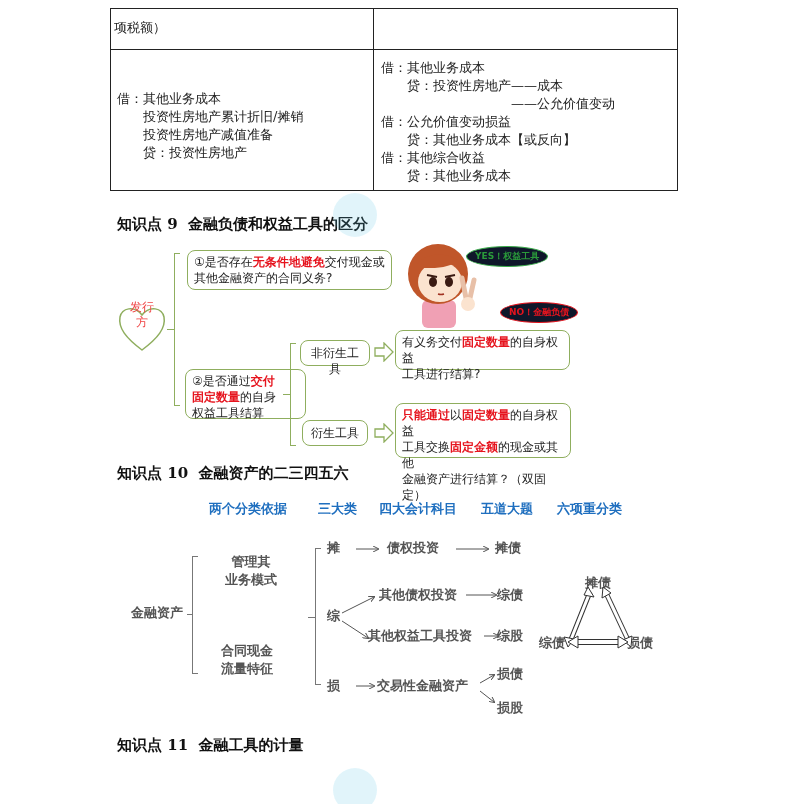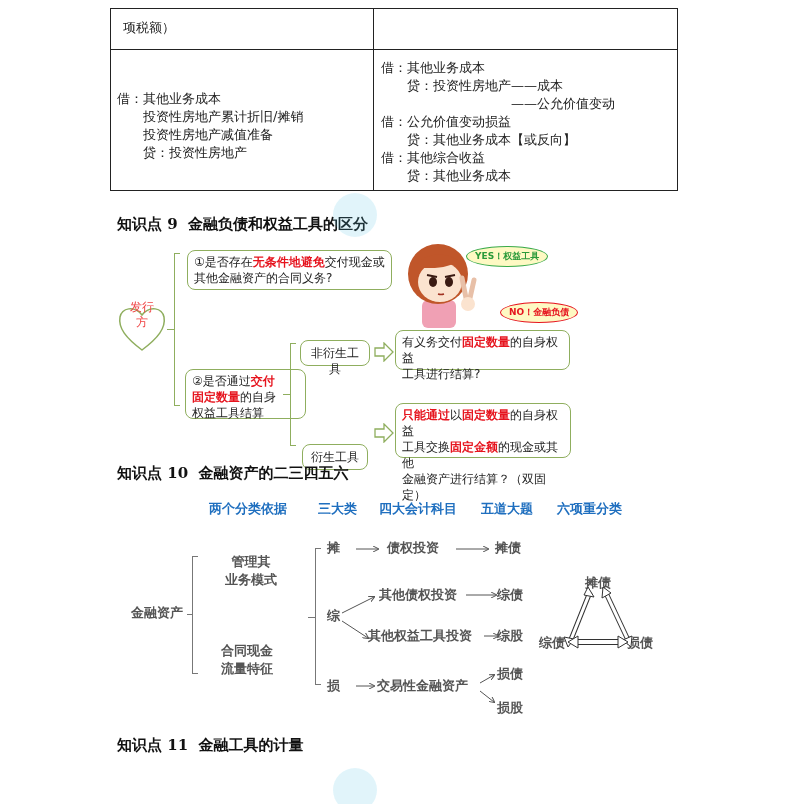--- a/index.html
+++ b/index.html
@@ -15,35 +15,35 @@
   .heading { position:absolute; font-size:15px; font-weight:bold; color:#111; white-space:pre; }
   
   .gbox { position:absolute; border:1.5px solid #8fae5e; border-radius:8px; background:#fff;
           box-sizing:border-box; font-family:"DejaVu Sans","Liberation Sans",sans-serif;
           font-size:12px; line-height:16px; color:#222; padding:3px 6px; }
   .red { color:#e6141e; font-weight:bold; }
   .brk { position:absolute; border:1.5px solid #8fae5e; border-right:none; width:6px; box-sizing:border-box; }
   .hstub { position:absolute; border-top:1.5px solid #8fae5e; height:0; }
   .sans { font-family:"DejaVu Sans","Liberation Sans",sans-serif; }
   .bubble { position:absolute; font-family:"DejaVu Sans","Liberation Sans",sans-serif; font-size:9px;
-            font-weight:bold; border-radius:50%; padding:3px 8px; white-space:nowrap; background:#fef9c3; }
+            font-weight:bold; border-radius:50%; padding:3px 8px; white-space:nowrap; background:#0f172a; }
   
   .bluehead { position:absolute; font-family:"DejaVu Sans","Liberation Sans",sans-serif; font-size:13px;
               font-weight:bold; color:#1f6fbf; white-space:nowrap; }
   .gtxt { position:absolute; font-family:"DejaVu Sans","Liberation Sans",sans-serif; font-size:13px;
           font-weight:bold; color:#555; white-space:nowrap; line-height:18px; }
   .gbrk { position:absolute; border:1px solid #777; border-right:none; width:6px; box-sizing:border-box; }
 </style>
 </head>
 <body>
 
 <div class="tbl">
   <div class="vline"></div>
   <div class="hline"></div>
-  <div class="cell-text" style="left:12px;top:10px;">项税额）</div>
+  <div class="cell-text" style="left:3px;top:10px;">项税额）</div>
   <div class="cell-text" style="left:8px;top:0px;"></div>
   <div>
     <div class="cell-text" style="left:6px;top:81px;">借：其他业务成本</div>
     <div class="cell-text" style="left:6px;top:99px;">　　投资性房地产累计折旧/摊销</div>
     <div class="cell-text" style="left:6px;top:117px;">　　投资性房地产减值准备</div>
     <div class="cell-text" style="left:6px;top:135px;">　　贷：投资性房地产</div>
   </div>
   <div>
     <div class="cell-text" style="left:270px;top:50px;">借：其他业务成本</div>
     <div class="cell-text" style="left:270px;top:68px;">　　贷：投资性房地产——成本</div>
@@ -98,21 +98,21 @@
 
 <div class="gbox" style="left:300px;top:340px;width:70px;height:26px;text-align:center;padding-top:4px;">非衍生工具</div>
 <svg class="abs" style="left:374px;top:342px;" width="20" height="20" viewBox="0 0 20 20">
   <path d="M1 6 H10 V1 L19 10 L10 19 V14 H1 Z" fill="#fff" stroke="#8fae5e" stroke-width="1.3"></path>
 </svg>
 <div class="gbox" style="left:395px;top:330px;width:175px;height:40px;">
   <div><span>有义务交付</span><span class="red">固定数量</span><span>的自身权益</span></div>
   <div>工具进行结算?</div>
 </div>
 
-<div class="gbox" style="left:302px;top:420px;width:66px;height:26px;text-align:center;padding-top:4px;margin-top:24px;">衍生工具</div>
+<div class="gbox" style="left:302px;top:420px;width:66px;height:26px;text-align:center;padding-top:4px;">衍生工具</div>
 <svg class="abs" style="left:374px;top:423px;" width="20" height="20" viewBox="0 0 20 20">
   <path d="M1 6 H10 V1 L19 10 L10 19 V14 H1 Z" fill="#fff" stroke="#8fae5e" stroke-width="1.3"></path>
 </svg>
 <div class="gbox" style="left:395px;top:403px;width:176px;height:55px;">
   <div><span class="red">只能通过</span><span>以</span><span class="red">固定数量</span><span>的自身权益</span></div>
   <div><span>工具交换</span><span class="red">固定金额</span><span>的现金或其他</span></div>
   <div>金融资产进行结算？（双固定）</div>
 </div>
 
 <div class="heading" style="left:117px;top:464px;">知识点 10  金融资产的二三四五六</div>

